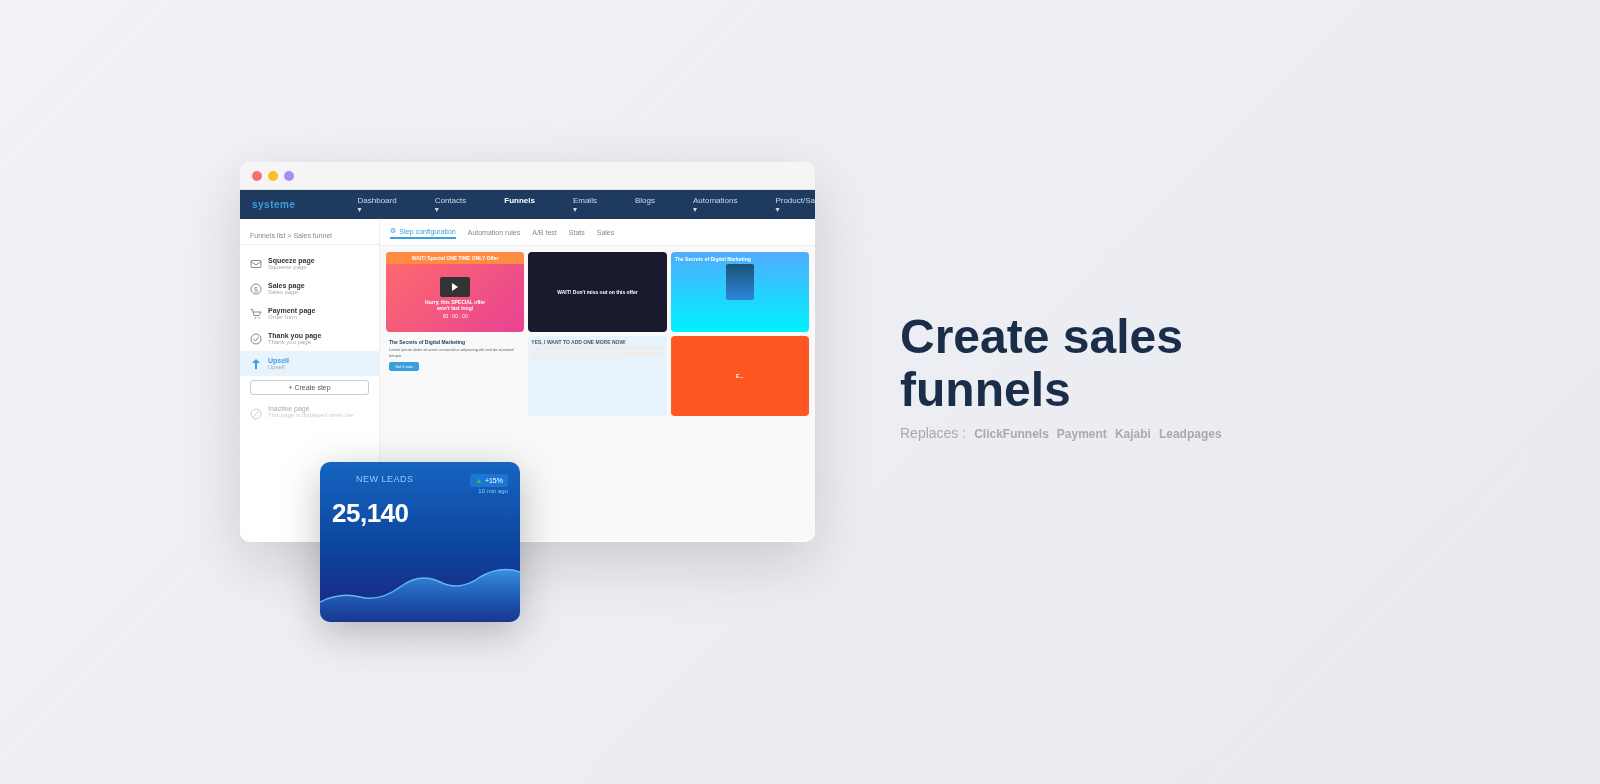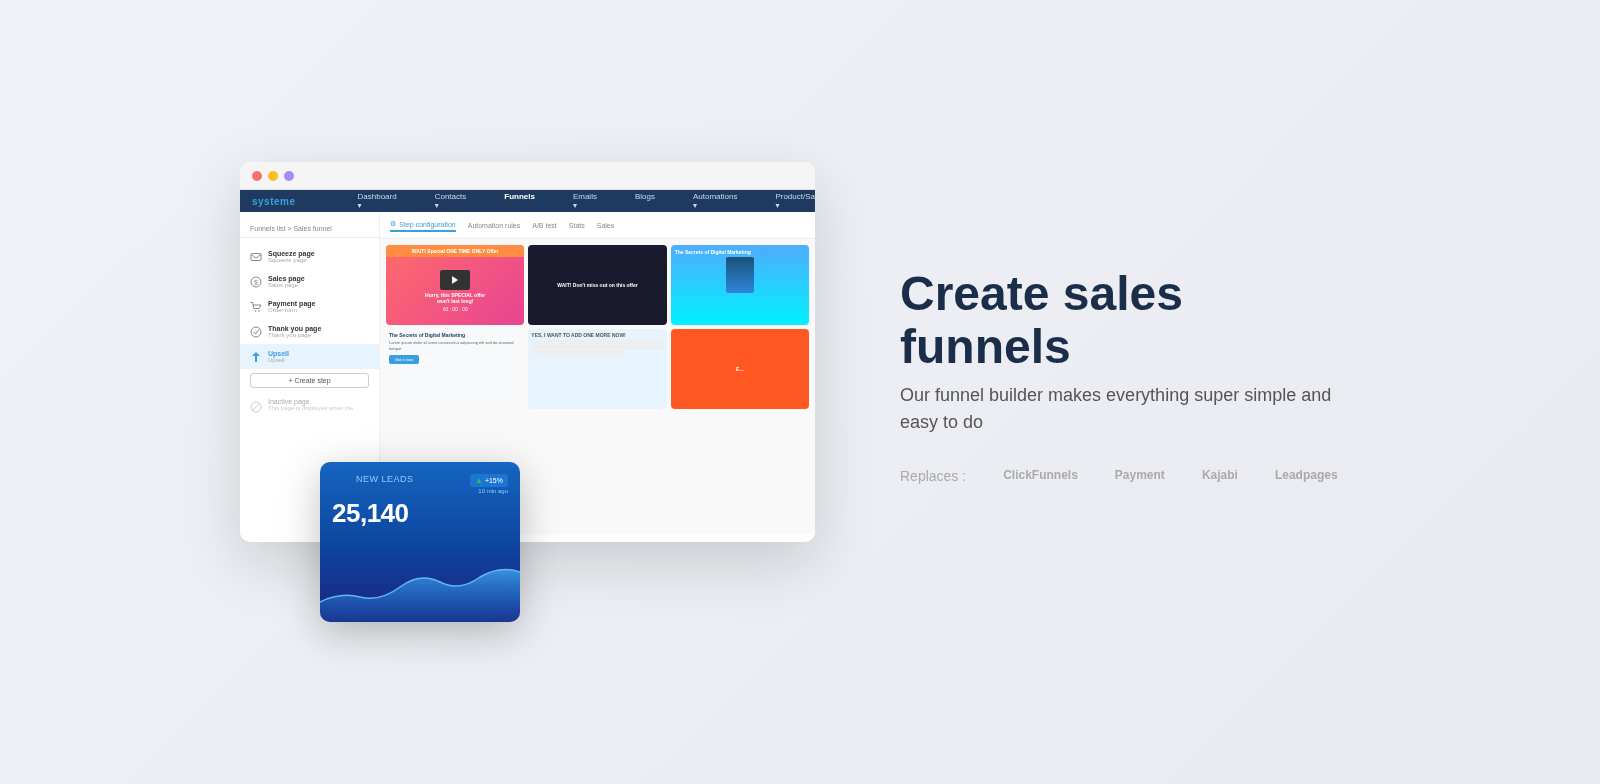--- a/index.html
+++ b/index.html
@@ -62,21 +62,21 @@
       height: 10px;
       border-radius: 50%;
     }
     .dot-red { background: #f87171; }
     .dot-yellow { background: #fbbf24; }
     .dot-purple { background: #a78bfa; }
 
     
     .app-nav {
       background: #1e3a5f;
-      height: 22px;
+      height: 29px;
       display: flex;
       align-items: center;
       padding: 0 12px;
       gap: 14px;
     }
     .app-logo {
       color: #3b9ede;
       font-size: 10px;
       font-weight: 700;
       letter-spacing: 0.5px;
@@ -419,22 +419,22 @@
       margin-bottom: 9px;
     }
     .sub-heading {
       font-size: 18px;
       color: #555;
       line-height: 1.5;
       margin-bottom: 32px;
     }
     .replaces-row {
       display: flex;
-      align-items: flex-start;
-      gap: 37px;
+      align-items: flex-end;
+      gap: 8px;
       margin-bottom: 32px;
     }
     .replaces-label {
       font-size: 14px;
       color: #aaa;
     }
     .replaces-item {
       font-size: 12px;
       color: #aaa;
       font-weight: 700;
@@ -659,21 +659,20 @@
             </defs>
             <path d="M0,65 L0,45 Q20,35 40,40 Q60,45 80,30 Q100,15 120,25 Q140,35 160,20 Q180,8 200,15 L200,65 Z" fill="url(#chartGrad)"></path>
             <path d="M0,45 Q20,35 40,40 Q60,45 80,30 Q100,15 120,25 Q140,35 160,20 Q180,8 200,15" fill="none" stroke="#64b5f6" stroke-width="1.5"></path>
           </svg>
         </div>
       </div>
     </div>
 
     <div class="right-content">
       <h1 class="main-heading">Create sales funnels</h1>
-      <p class="sub-heading">Our funnel builder makes everything super simple and easy to do</p>
       <div class="replaces-row">
         <span class="replaces-label">Replaces :</span>
         <span class="replaces-item">ClickFunnels</span>
         <span class="replaces-item">Payment</span>
         <span class="replaces-item">Kajabi</span>
         <span class="replaces-item">Leadpages</span>
       </div>
     </div>
 
   </div>

